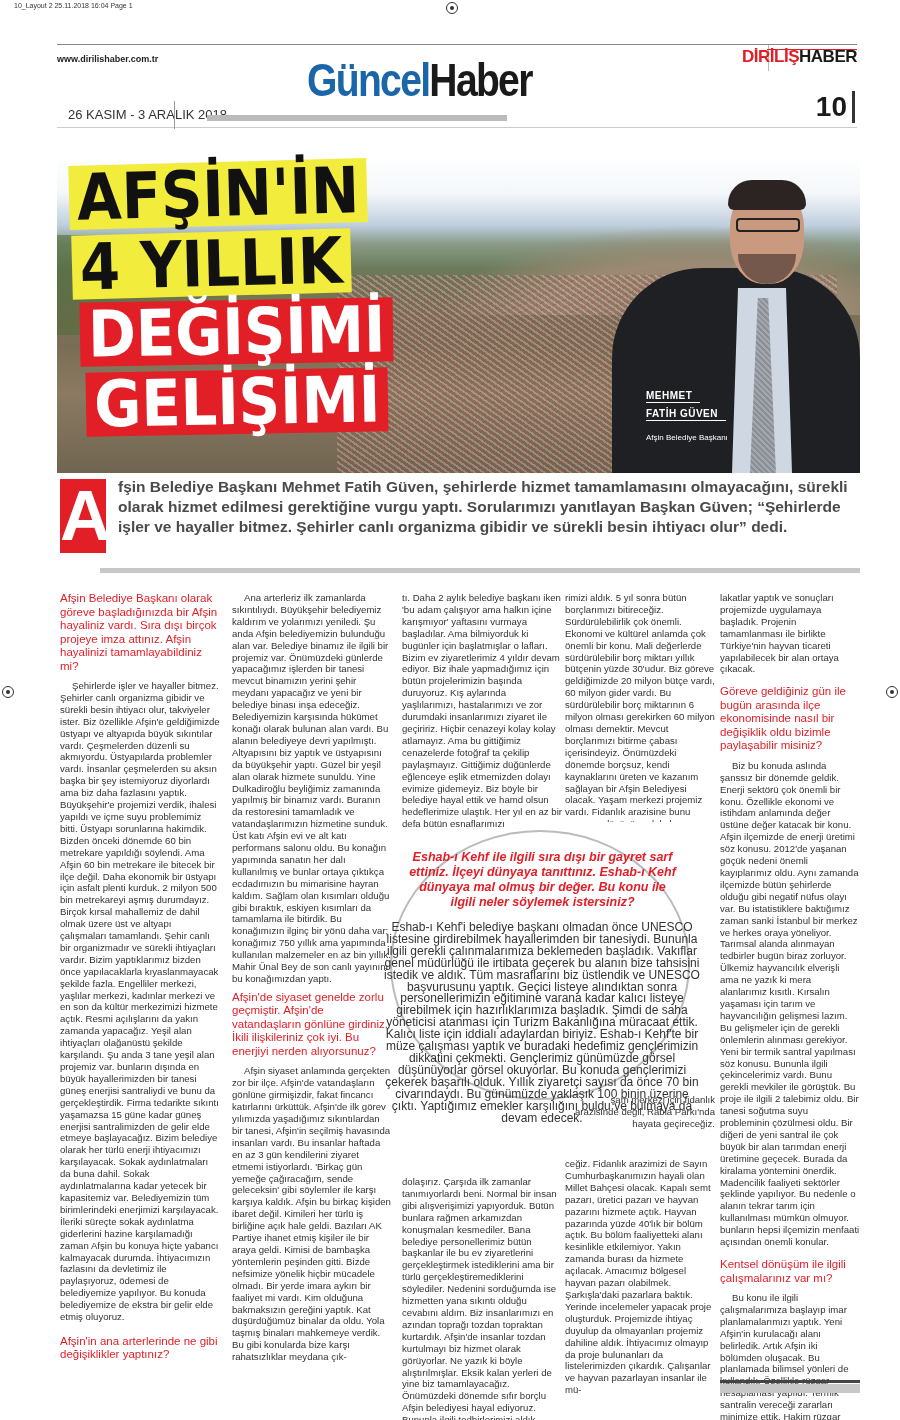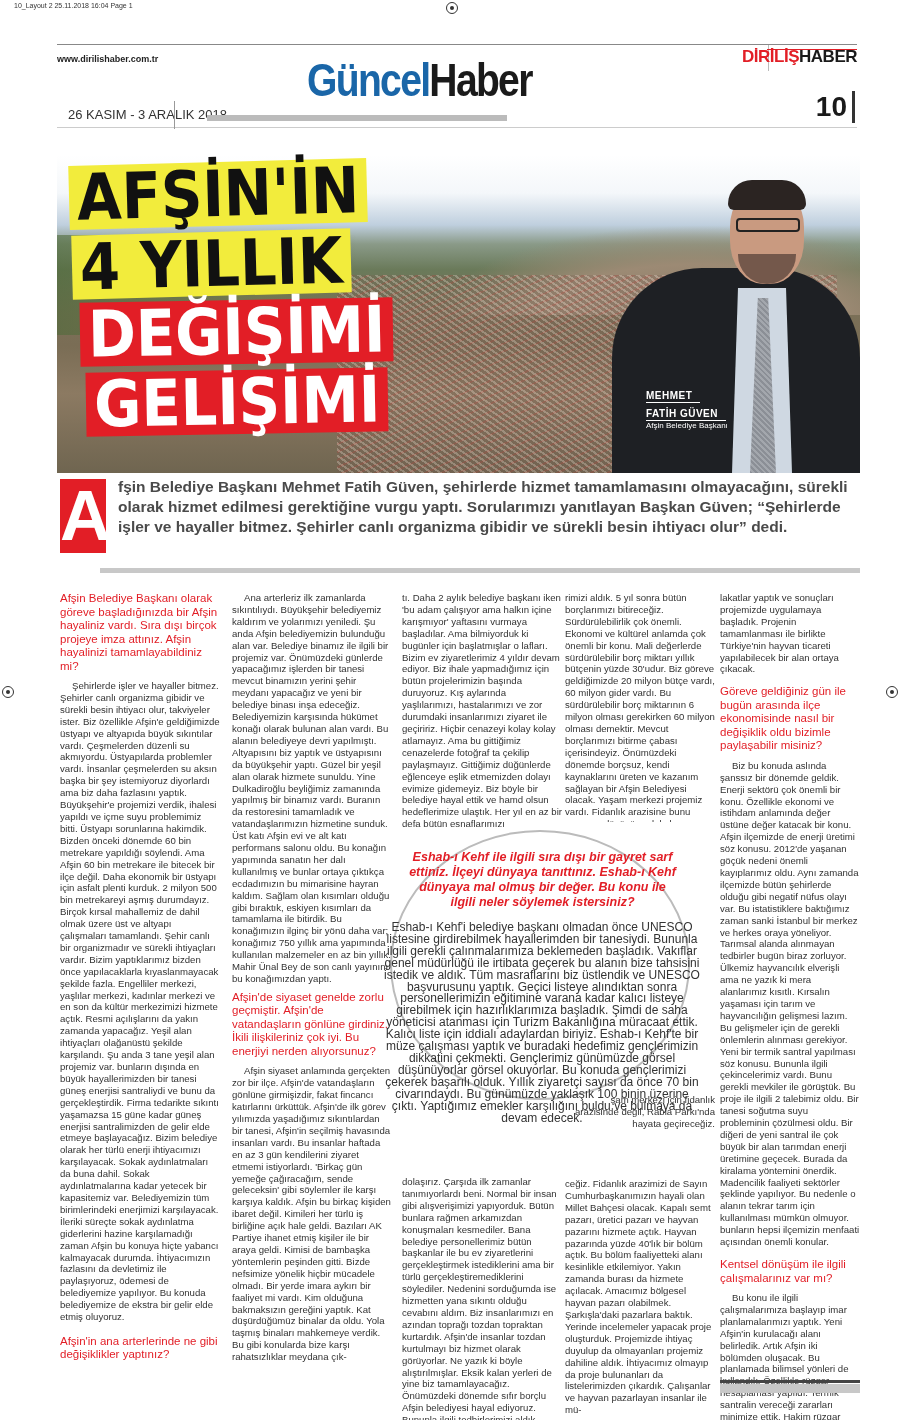--- a/index.html
+++ b/index.html
@@ -48,21 +48,21 @@
   .portrait .suit { position: absolute; left: 0; top: 110px; width: 248px; height: 205px; background: #1e2024; border-radius: 90px 90px 0 0; }
   .portrait .shirt { position: absolute; left: 120px; top: 130px; width: 60px; height: 185px; background: #cfd8e2; clip-path: polygon(10% 0, 90% 0, 100% 100%, 0 100%); }
   .portrait .tie { position: absolute; left: 138px; top: 140px; width: 26px; height: 175px; background: repeating-linear-gradient(45deg, #8b8f96 0 2px, #a3a7ad 2px 4px); clip-path: polygon(30% 0, 70% 0, 100% 100%, 0 100%); }
   .portrait .head { position: absolute; left: 118px; top: 30px; width: 74px; height: 96px; background: #c99a80; border-radius: 40% 40% 45% 45%; }
   .portrait .hair { position: absolute; left: 116px; top: 22px; width: 78px; height: 30px; background: #2b2422; border-radius: 40px 40px 10px 10px; }
   .portrait .glasses { position: absolute; left: 124px; top: 60px; width: 64px; height: 14px; border: 2px solid #222; border-radius: 4px; }
   .portrait .beard { position: absolute; left: 126px; top: 96px; width: 58px; height: 30px; background: rgba(60,45,40,0.6); border-radius: 0 0 30px 30px; }
 
   .caption { position: absolute; left: 646px; top: 385px; }
   .caption .name { font-weight: bold; font-size: 10px; color: #fff; letter-spacing: 0.5px; line-height: 12px; border-bottom: 1px solid #fff; display: inline-block; padding-right: 8px; }
-  .caption .role { font-size: 8px; color: #fff; margin-top: 0; }
+  .caption .role { font-size: 8px; color: #fff; margin-top: 12px; }
 
   
   .drop-cap { position: absolute; left: 60px; top: 479px; width: 46px; height: 74px; background: #e21e26; color: #fff; font-weight: bold; font-size: 70px; line-height: 74px; text-align: center; }
   .lead { position: absolute; left: 118px; top: 477px; width: 745px; font-weight: bold; font-size: 15.5px; line-height: 20px; color: #4a4a4a; }
   .lead-rule { position: absolute; left: 100px; top: 568px; width: 760px; height: 5px; background: #c8c8c8; }
 
   
   .col { position: absolute; top: 592px; font-size: 9.6px; line-height: 11.9px; color: #333; text-align: left; }
   .col p { text-indent: 12px; }
   .col p.noind { text-indent: 0; }
@@ -71,21 +71,21 @@
   .c2 { left: 232px; width: 160px; }
   .c3 { left: 402px; width: 160px; }
   .c4 { left: 565px; width: 150px; }
   .c5 { left: 720px; width: 140px; }
 
   .bubble { position: absolute; left: 390px; top: 830px; width: 300px; height: 270px; border-radius: 50%; border: 2px solid #bbb; background: #fff; }
   .bubble-q { position: absolute; left: 405px; top: 850px; width: 275px; text-align: center; font-weight: bold; font-size: 12.5px; line-height: 15px; color: #e21e26; font-style: italic; }
   .bubble-a { position: absolute; left: 382px; top: 922px; width: 320px; text-align: center; font-size: 12px; line-height: 11.9px; color: #333; }
   .c3c { position: absolute; left: 402px; top: 1176px; width: 160px; font-size: 9.6px; line-height: 11.9px; color: #333; }
   .c4b { position: absolute; left: 565px; top: 1094px; width: 150px; font-size: 9.6px; line-height: 11.9px; color: #333; text-align: right; }
-  .c4c { position: absolute; left: 565px; top: 1158px; width: 150px; font-size: 9.6px; line-height: 11.9px; color: #333; margin-top: 20px; }
+  .c4c { position: absolute; left: 565px; top: 1158px; width: 150px; font-size: 9.6px; line-height: 11.9px; color: #333; }
   .bottom-rule { position: absolute; left: 720px; top: 1380px; width: 140px; height: 3px; background: #444; }
   .bottom-bar { position: absolute; left: 720px; top: 1384px; width: 140px; height: 9px; background: #c8c8c8; }
 </style>
 </head>
 <body>
 
 <div class="slug">10_Layout 2  25.11.2018  16:04  Page 1</div>
 <div class="crop-mark"></div>
 <div class="side-mark" style="left:2px"></div>
 <div class="side-mark" style="right:2px"></div>

